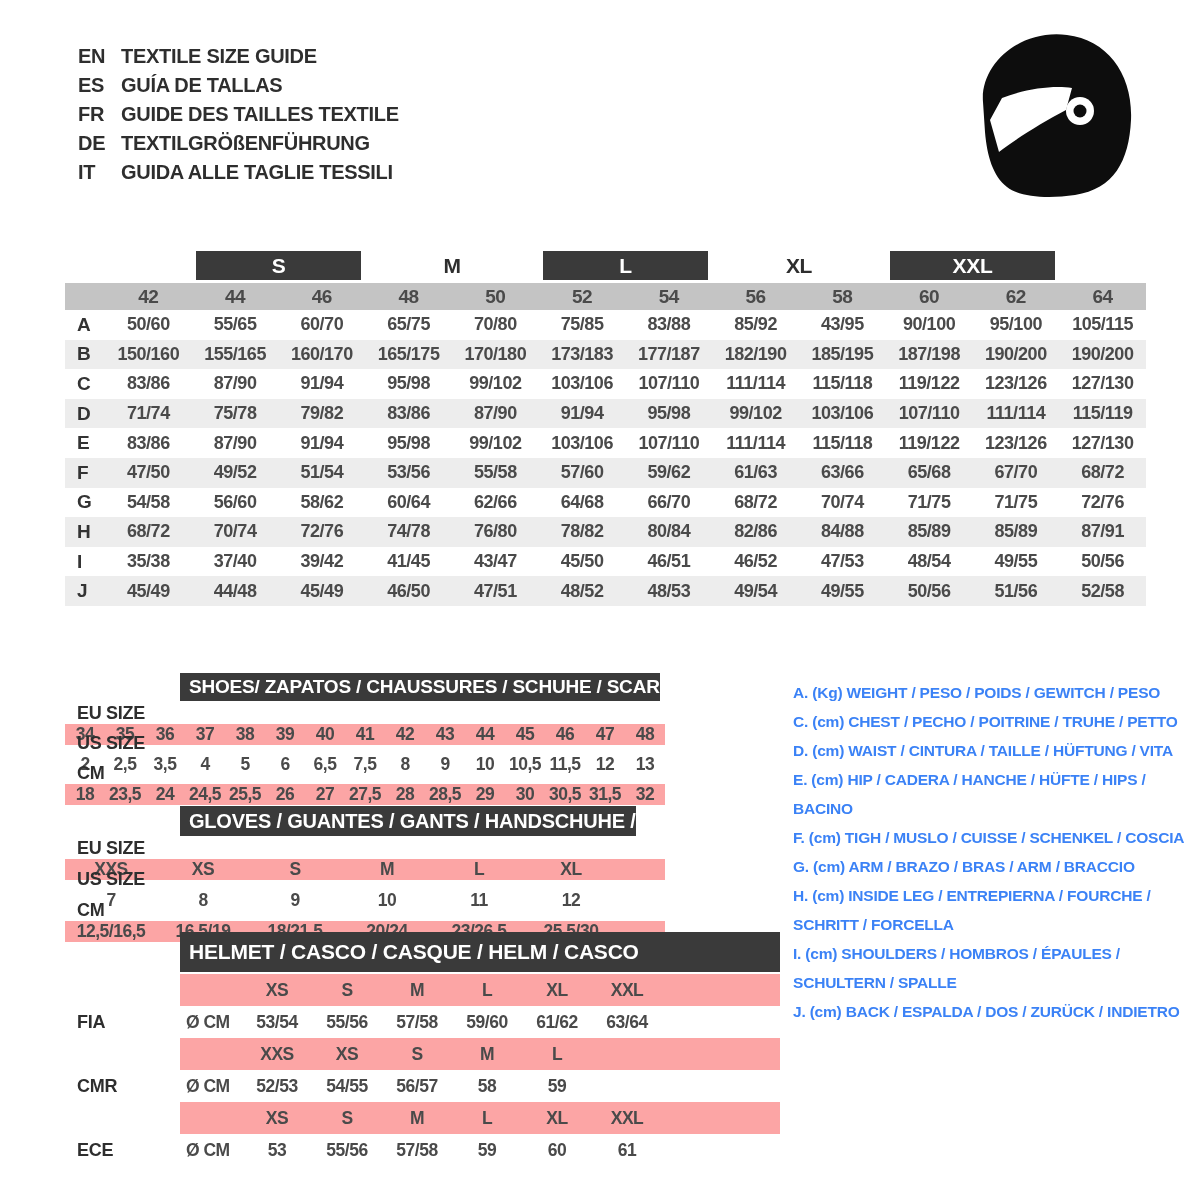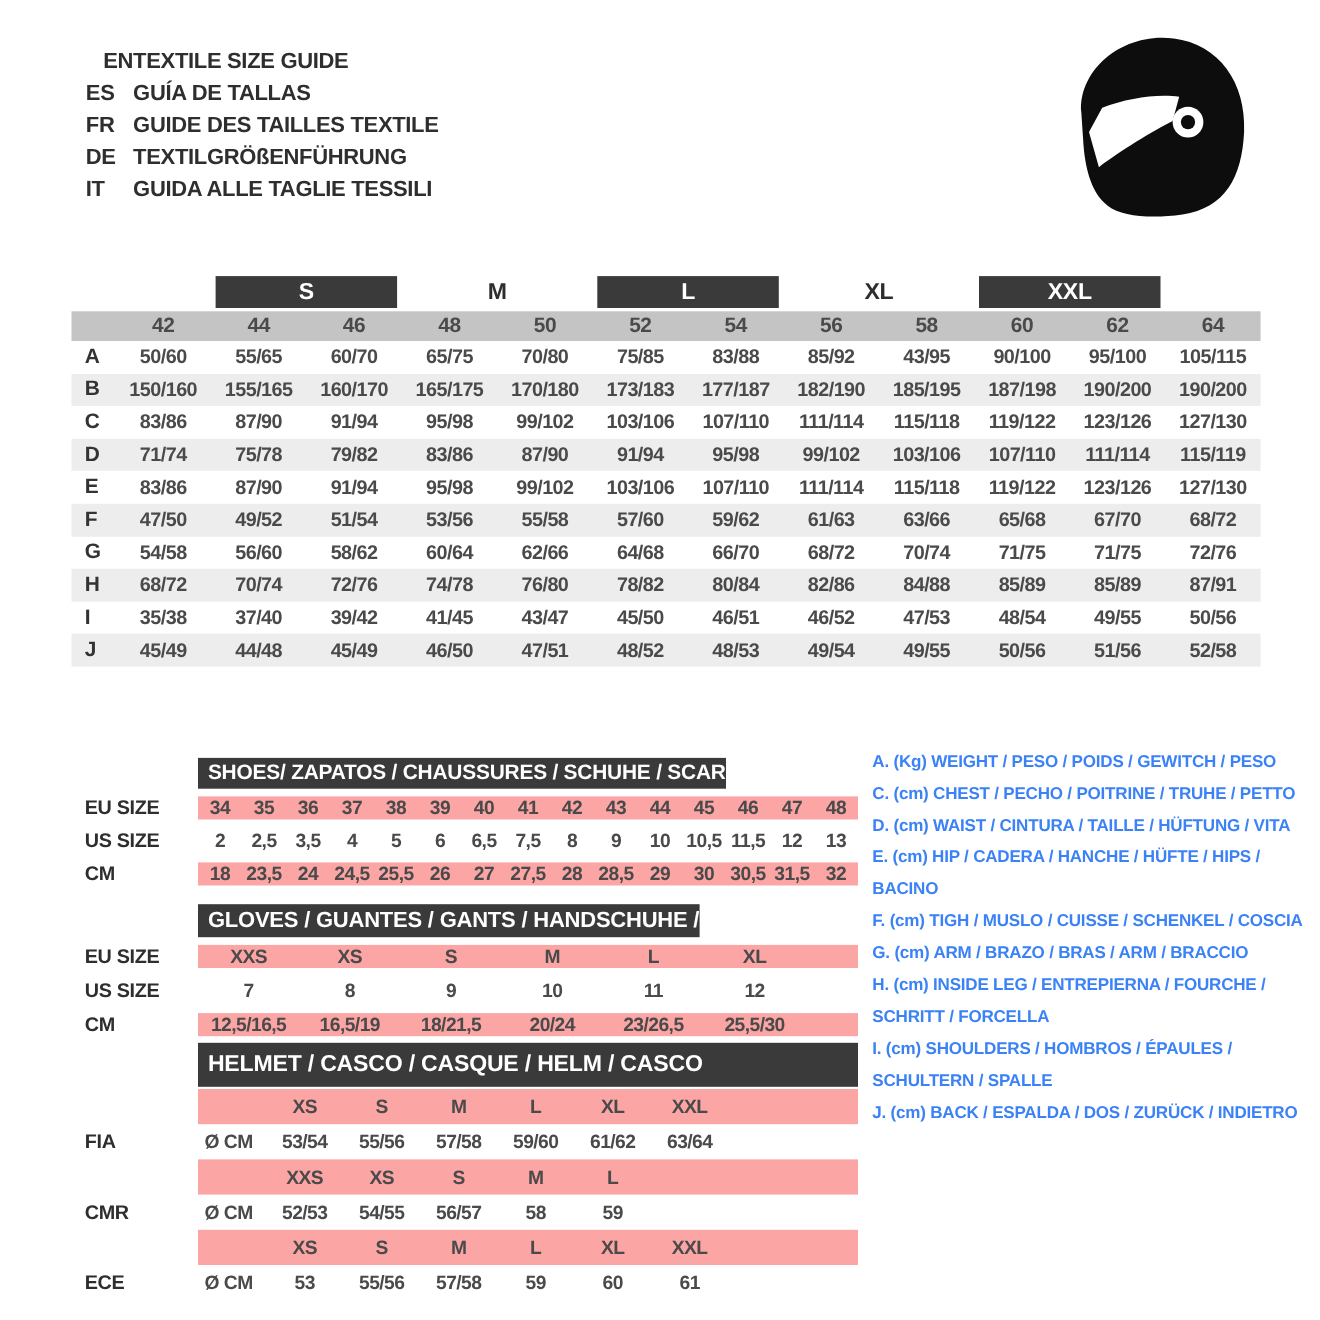--- a/index.html
+++ b/index.html
@@ -25,29 +25,29 @@
   .band-light{color:#2e2e2e;}
   #num-row{background:#c4c4c4;height:27px;align-items:center;}
   .num-cell{text-align:center;font-weight:700;font-size:19px;color:#4a4a4a;letter-spacing:-0.4px;}
   .t-row{height:29.6px;align-items:center;}
   .t-row.stripe{background:#ededed;}
   .t-letter{font-weight:700;font-size:19px;color:#333;padding-left:12px;}
   .t-val{text-align:center;font-weight:700;font-size:18px;color:#4a4a4a;letter-spacing:-0.5px;white-space:nowrap;}
 
   
   .bar{background:#3a3a3a;color:#fff;font-weight:700;display:flex;align-items:center;
-       padding-left:9px;letter-spacing:-0.2px;box-sizing:border-box;margin-left:115px;white-space:nowrap;margin-top:16px;}
+       padding-left:9px;letter-spacing:-0.2px;box-sizing:border-box;margin-left:115px;white-space:nowrap;}
   #shoes-table{position:absolute;left:65px;top:673px;}
   #shoes-bar{width:480px;height:28px;font-size:19px;margin-bottom:2px;}
   #gloves-table{position:absolute;left:65px;top:806px;}
   #gloves-bar{width:456px;height:30px;font-size:20px;margin-bottom:2px;}
   #helmet-table{position:absolute;left:65px;top:932px;}
   #helmet-bar{width:600px;height:40px;font-size:21px;margin-bottom:2px;}
 
-  .s-row{display:flex;align-items:center;}
+  .s-row{display:flex;align-items:flex-start;flex-direction:column;}
   #shoes-table .s-row{height:30px;}
   #gloves-table .s-row{height:31px;}
   .h-row{display:flex;align-items:stretch;height:32px;}
   .s-label{width:115px;display:flex;align-items:center;font-weight:700;font-size:18px;
            color:#2e2e2e;padding-left:12px;box-sizing:border-box;letter-spacing:-0.3px;}
   .s-content{width:600px;display:grid;align-items:center;}
   .s-content.stripe{background:#fca5a5;}
   .shoes-grid{grid-template-columns:repeat(15,1fr);}
   .gloves-grid{grid-template-columns:repeat(6,92px) 1fr;}
   .h-grid{grid-template-columns:62px repeat(6,70px) 1fr;}
@@ -59,21 +59,21 @@
   #legend{position:absolute;left:793px;top:678px;width:402px;}
   .legend-line{font-weight:700;font-size:15.5px;line-height:29px;color:#3b82f6;letter-spacing:-0.2px;}
 </style>
 </head>
 <body>
 
 <div id="page">
 
   <div id="langs">
       <div class="lang-row">
-        <div class="lang-code" style="display: inline-block; text-align: right;">EN</div>
+        <div class="lang-code" style="display: inline-block;">EN</div>
         <div class="lang-label">TEXTILE SIZE GUIDE</div>
       </div>
       <div class="lang-row">
         <div class="lang-code" style="display: inline-block;">ES</div>
         <div class="lang-label">GUÍA DE TALLAS</div>
       </div>
       <div class="lang-row">
         <div class="lang-code" style="display: inline-block;">FR</div>
         <div class="lang-label">GUIDE DES TAILLES TEXTILE</div>
       </div>

